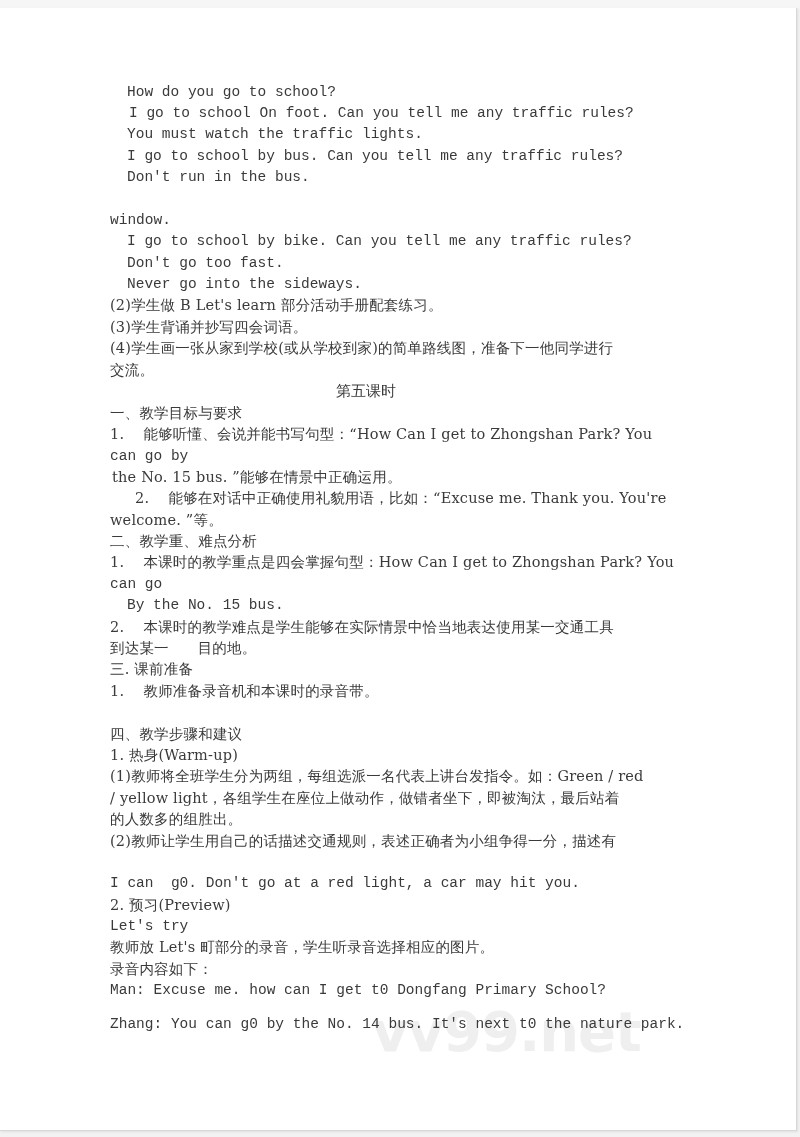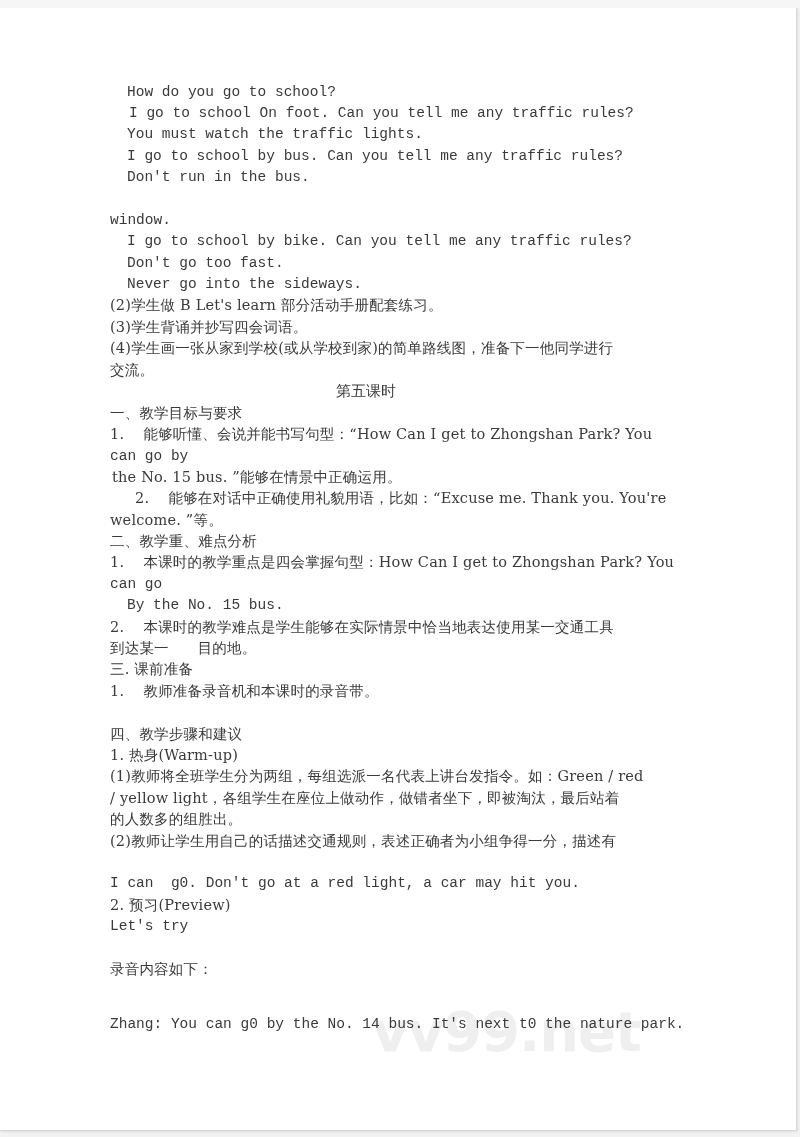--- a/index.html
+++ b/index.html
@@ -110,15 +110,17 @@
     <div class="line cjk" style="left: 110px; top: 681px;">1.    教师准备录音机和本课时的录音带。</div>
     <div class="line cjk" style="left: 110px; top: 724px;">四、教学步骤和建议</div>
     <div class="line cjk" style="left: 110px; top: 745px;">1. 热身(Warm-up)</div>
     <div class="line cjk" style="left: 110px; top: 766px;">(1)教师将全班学生分为两组，每组选派一名代表上讲台发指令。如：Green / red</div>
     <div class="line cjk" style="left: 110px; top: 788px;">/ yellow light，各组学生在座位上做动作，做错者坐下，即被淘汰，最后站着</div>
     <div class="line cjk" style="left: 110px; top: 809px;">的人数多的组胜出。</div>
     <div class="line cjk" style="left: 110px; top: 831px;">(2)教师让学生用自己的话描述交通规则，表述正确者为小组争得一分，描述有</div>
     <div class="line mono" style="left: 110px; top: 873px;">I can  g0. Don't go at a red light, a car may hit you.</div>
     <div class="line cjk" style="left: 110px; top: 895px;">2. 预习(Preview)</div>
     <div class="line mono" style="left: 110px; top: 916px;">Let's try</div>
+    <div class="line cjk" style="left: 110px; top: 937px;">教师放 Let's 町部分的录音，学生听录音选择相应的图片。</div>
     <div class="line cjk" style="left: 110px; top: 959px;">录音内容如下：</div>
+    <div class="line mono" style="left: 110px; top: 980px;">Man: Excuse me. how can I get t0 Dongfang Primary School?</div>
     <div class="line mono" style="left: 110px; top: 1002px; margin-top: 12px;">Zhang: You can g0 by the No. 14 bus. It's next t0 the nature park.</div>
   </div>
 
 </body></html>

